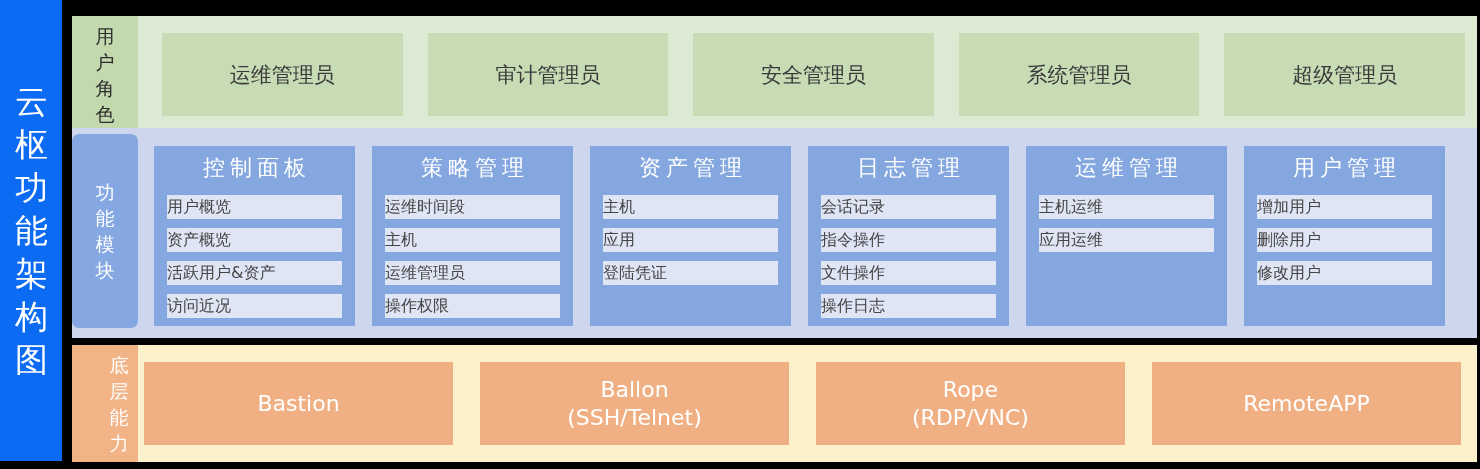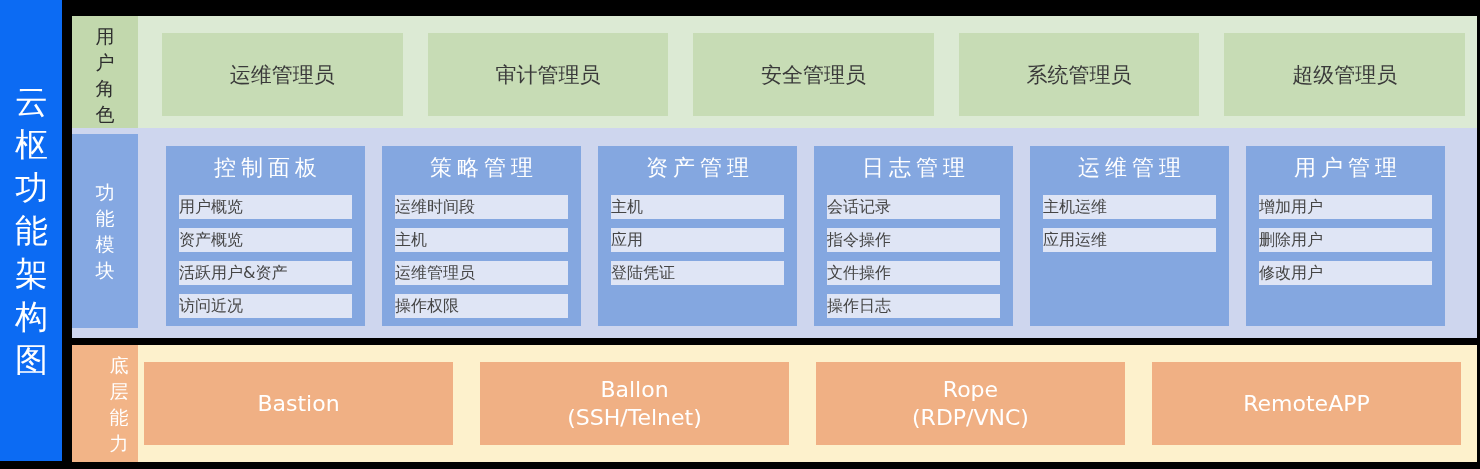--- a/index.html
+++ b/index.html
@@ -75,26 +75,27 @@
   
   .band-modules { top: 128px; height: 210px; background: #ced6ee; }
   .band-modules .label-box {
     flex: 0 0 66px;
     margin: 6px 0 10px 0;
     background: #85a8e2;
     color: #fff;
     display: flex;
     align-items: center;
     justify-content: center;
+    border-radius: 7px;
   }
   .cols-row {
     flex: 1;
     display: flex;
     gap: 17px;
-    padding: 18px 32px 12px 28px;
+    padding: 18px 32px 12px 16px;
     border-radius: 14px;
   }
   .module-col {
     flex: 1;
     background: #84a7e0;
     display: flex;
     flex-direction: column;
     align-items: center;
     padding-top: 6px;
   }

